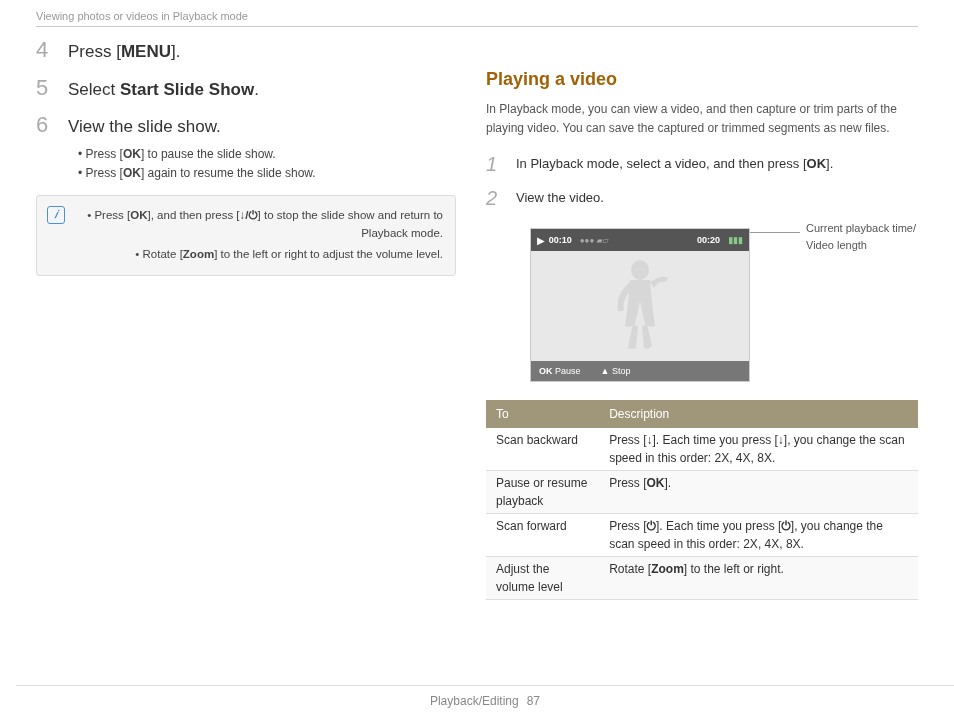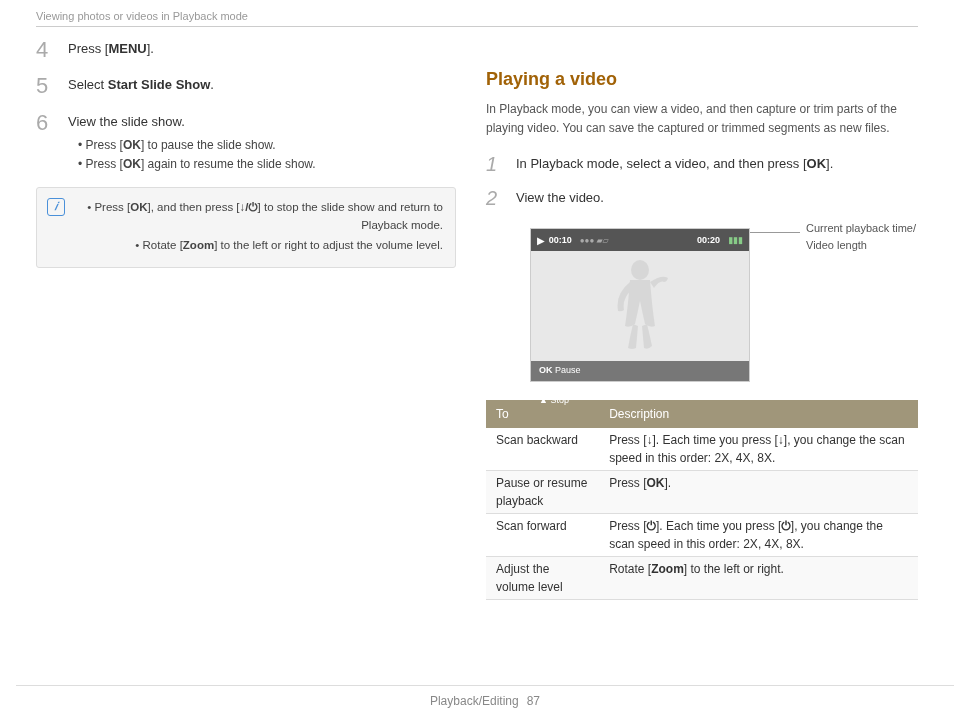--- a/index.html
+++ b/index.html
@@ -51,21 +51,21 @@
       font-weight: 300;
       min-width: 24px;
       margin-right: 8px;
       line-height: 1.2;
     }
     .step-content {
       flex: 1;
       padding-top: 2px;
     }
     .step-content p {
-      font-size: 13px;
+      font-size: 17px;
       line-height: 1.5;
     }
     .step-content ul {
       list-style: none;
       margin-top: 5px;
       padding-left: 10px;
     }
     .step-content ul li {
       font-size: 12px;
       line-height: 1.6;
@@ -184,23 +184,23 @@
       justify-content: center;
       overflow: hidden;
     }
     .video-body svg {
       opacity: 0.4;
     }
     .video-bottom-bar {
       background: #777;
       height: 20px;
       display: flex;
-      padding: 4px 8px;
+      align-items: center;
+      padding: 10px 8px;
       gap: 20px;
-      flex-direction: column;
     }
     .video-bottom-bar span {
       color: #fff;
       font-size: 9px;
     }
     
     .desc-table {
       width: 100%;
       border-collapse: collapse;
       margin-top: 10px;

